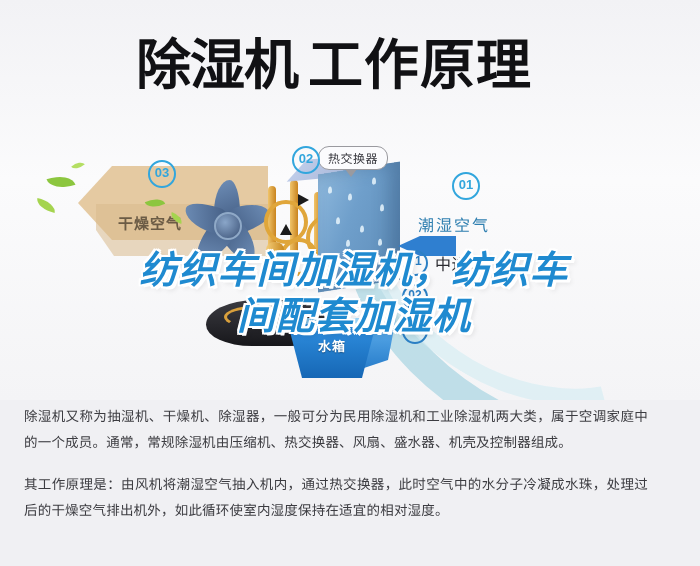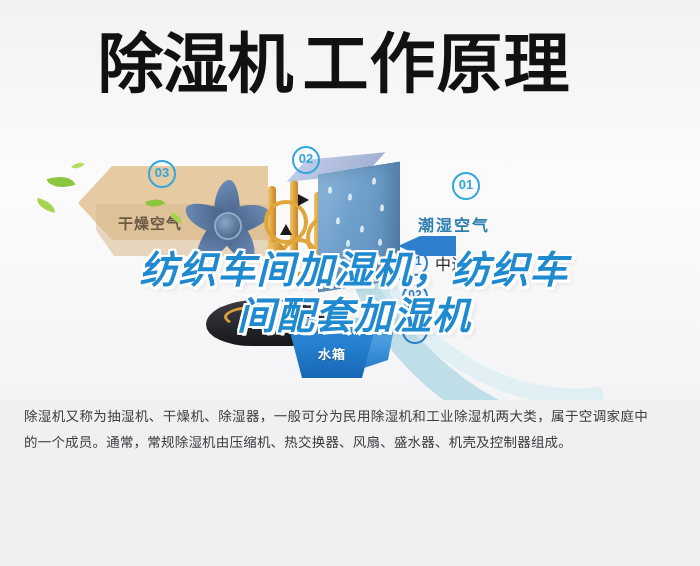--- a/index.html
+++ b/index.html
@@ -31,21 +31,21 @@
     background: linear-gradient(180deg,#f2f2f5 0%, #fbfbfc 45%, #f4f4f6 100%);
     overflow: hidden;
   }
 
   
   .title {
     position: absolute;
     left: 0; top: 32px;
     width: 668px;
     text-align: center;
-    font-size: 66px;
+    font-size: 55px;
     line-height: 66px;
     font-weight: 700;
     letter-spacing: 1px;
     color: #111114;
     white-space: nowrap;
     font-family: "DejaVu Sans", "Liberation Sans", sans-serif;
   }
   .title .t-a { letter-spacing: -1px; }
   .title .t-b { margin-left: 10px; }
 
@@ -256,21 +256,21 @@
   .tank-rim {
     position: absolute;
     left: 0; top: 0px;
     width: 92px; height: 14px;
     background: #8fd0f7;
     clip-path: polygon(6px 0, 86px 0, 92px 12px, 0 12px);
     opacity: .9;
   }
   .lbl-tank {
     position: absolute;
-    left: 30px; top: 26px;
+    left: 30px; top: 18px;
     font-size: 13px;
     color: #ffffff;
     font-weight: 700;
     letter-spacing: 1px;
     text-shadow: 0 1px 1px rgba(0,0,0,.35);
   }
 
   
   .callout {
     position: absolute;
@@ -311,21 +311,21 @@
   .badge.b-01 { left: 452px; top: 172px; }
   .badge.b-02 { left: 292px; top: 146px; }
   .badge.b-03 { left: 148px; top: 160px; }
 
   .lbl-wet {
     position: absolute;
     left: 418px; top: 212px;
     font-size: 16px;
     color: #2f7fb0;
     letter-spacing: 2px;
-    font-weight: 700;
+    font-weight: 400;
   }
 
   
   .steps {
     position: absolute;
     left: 402px; top: 246px;
     width: 286px;
   }
   .step-row {
     display: flex;
@@ -461,20 +461,21 @@
 
     <div class="base-dark"></div>
     <div class="base-gold"></div>
     <div class="tank">
       <div class="tank-rim"></div>
       <div class="tank-side"></div>
       <div class="tank-face"></div>
       <div class="lbl-tank">水箱</div>
     </div>
 
+    <div class="callout">热交换器</div>
 
     <div class="badge b-01">01</div>
     <div class="badge b-02">02</div>
     <div class="badge b-03">03</div>
 
     <div class="lbl-wet">潮湿空气</div>
 
     <div class="steps">
       <div class="step-row">
         <span class="sbadge">01</span>
@@ -490,15 +491,16 @@
 
     <div class="overlay">
       <span class="ov-line l1">纺织车间加湿机，纺织车</span>
       <span class="ov-line l2">间配套加湿机</span>
     </div>
 
   </div>
 
   <div class="desc">
     <p class="p1">除湿机又称为抽湿机、干燥机、除湿器，一般可分为民用除湿机和工业除湿机两大类，属于空调家庭中的一个成员。通常，常规除湿机由压缩机、热交换器、风扇、盛水器、机壳及控制器组成。</p>
+    <p class="p2">其工作原理是：由风机将潮湿空气抽入机内，通过热交换器，此时空气中的水分子冷凝成水珠，处理过后的干燥空气排出机外，如此循环使室内湿度保持在适宜的相对湿度。</p>
   </div>
 
 </div>
 
 </body></html>

